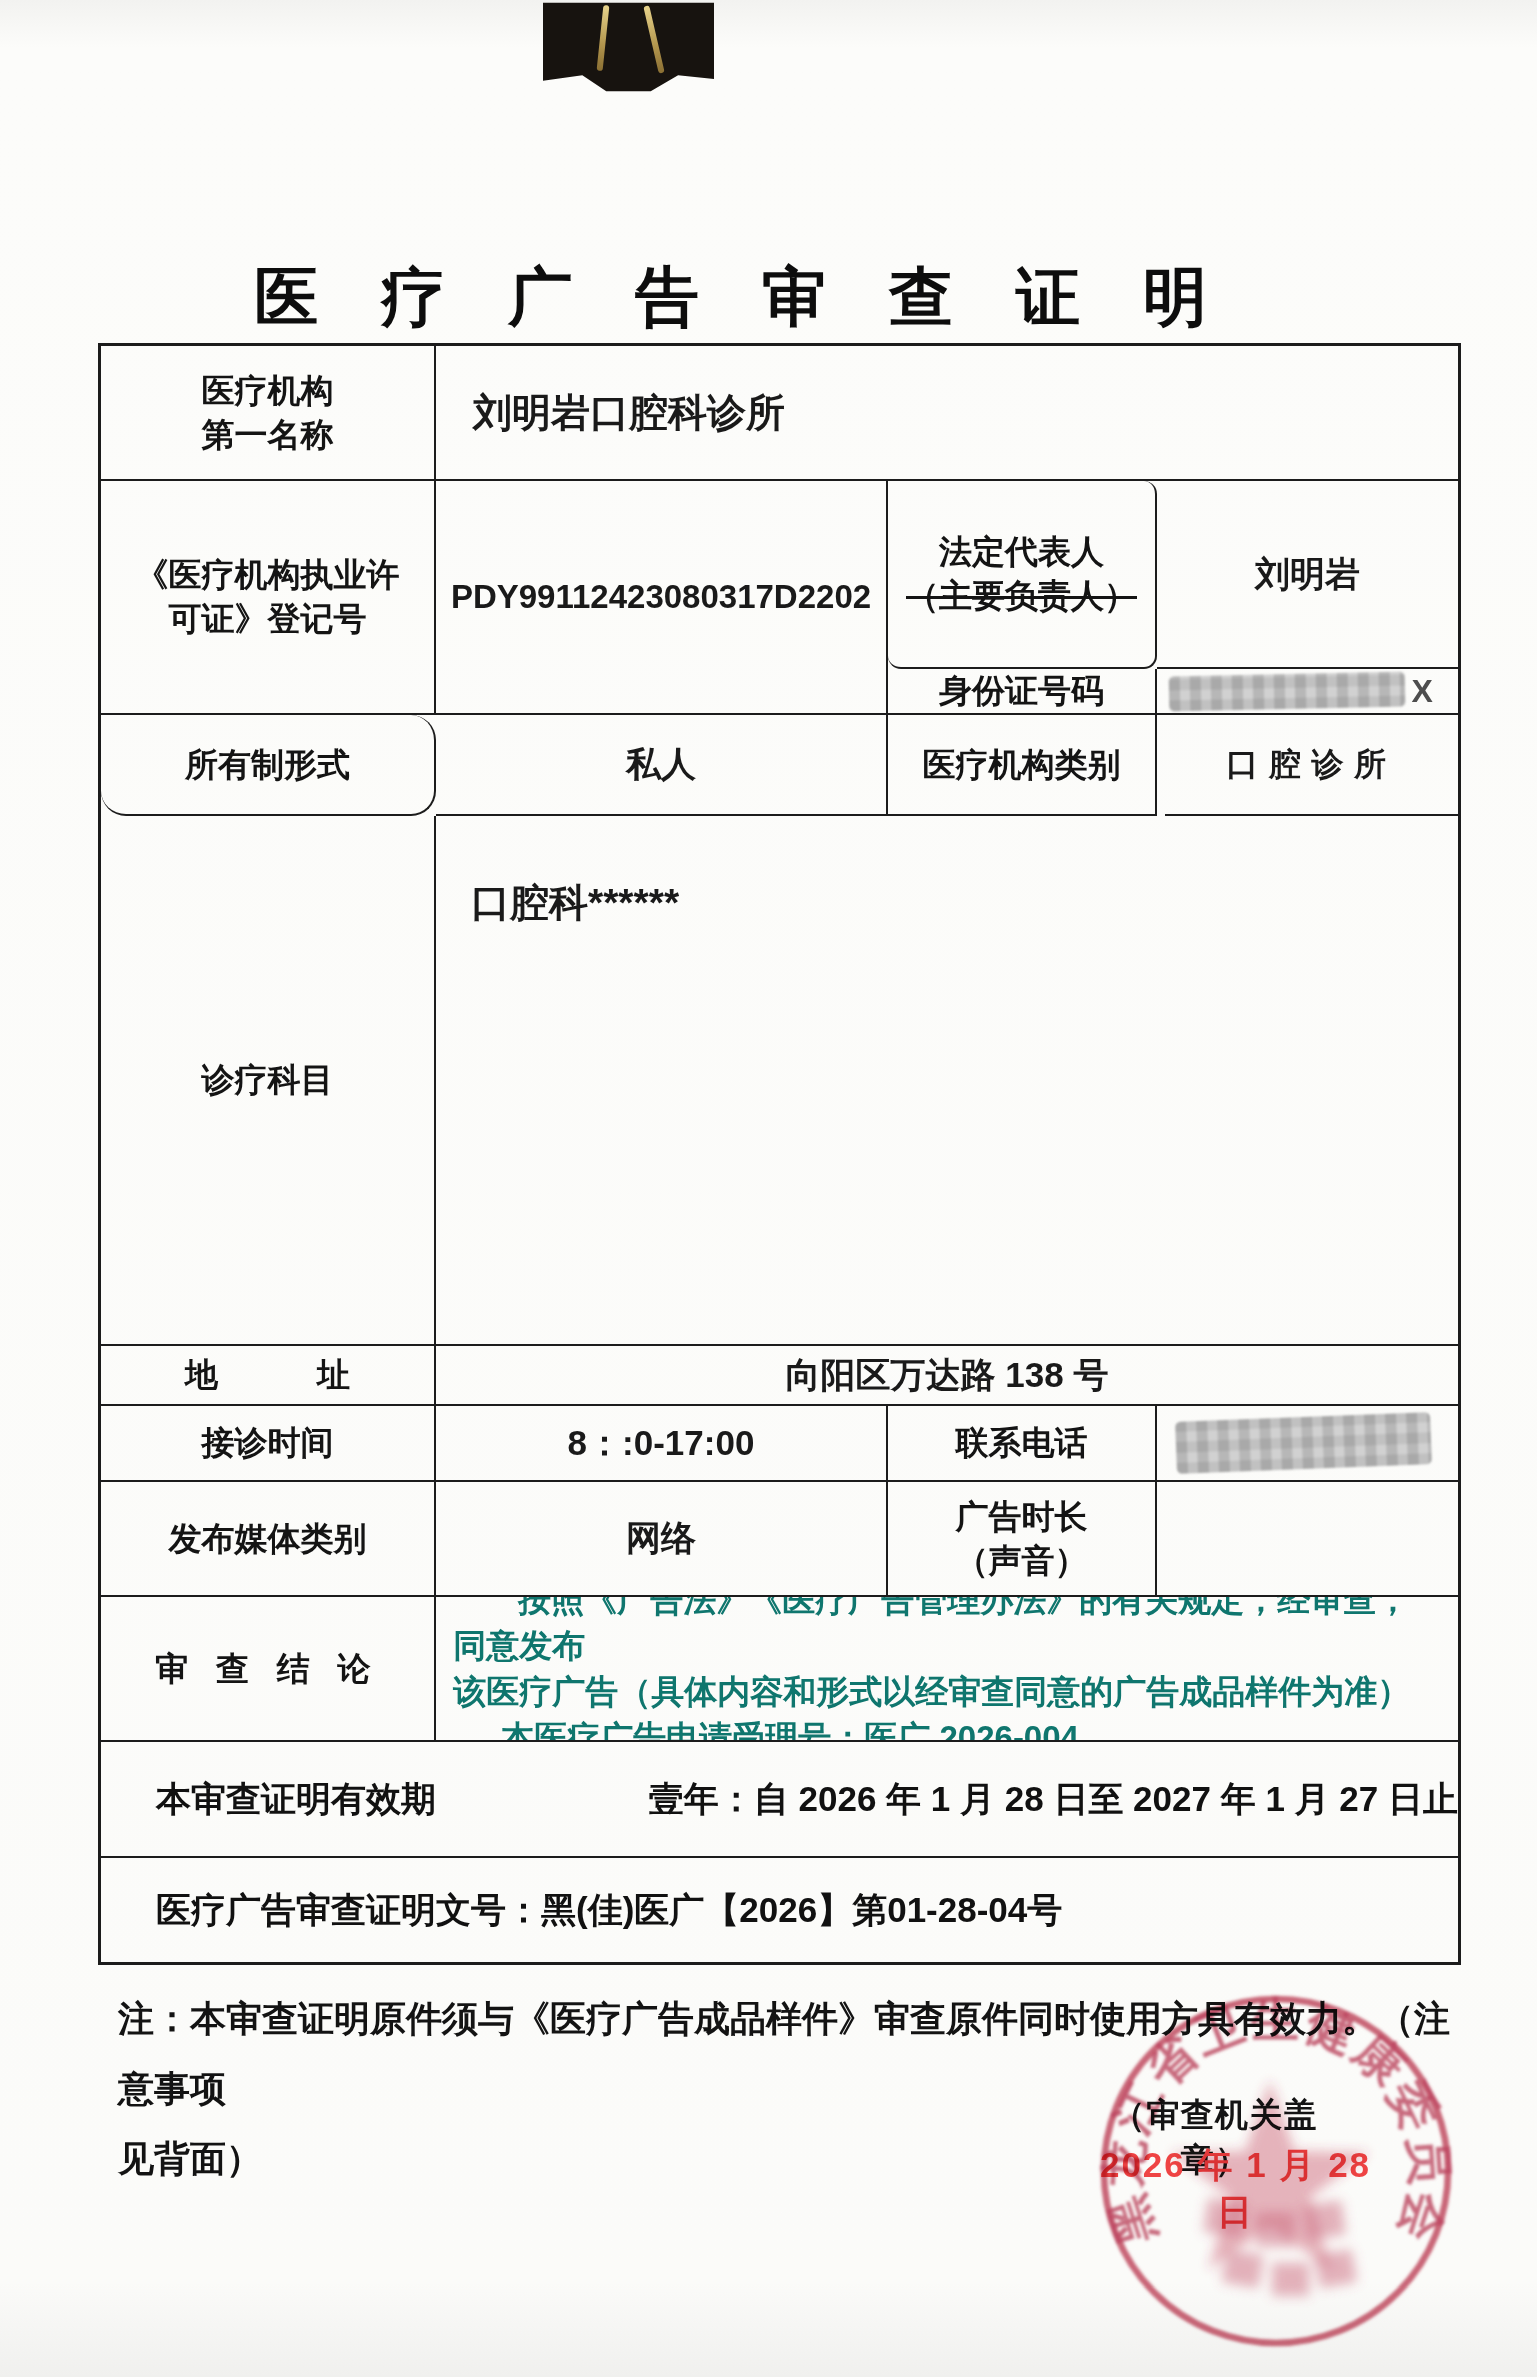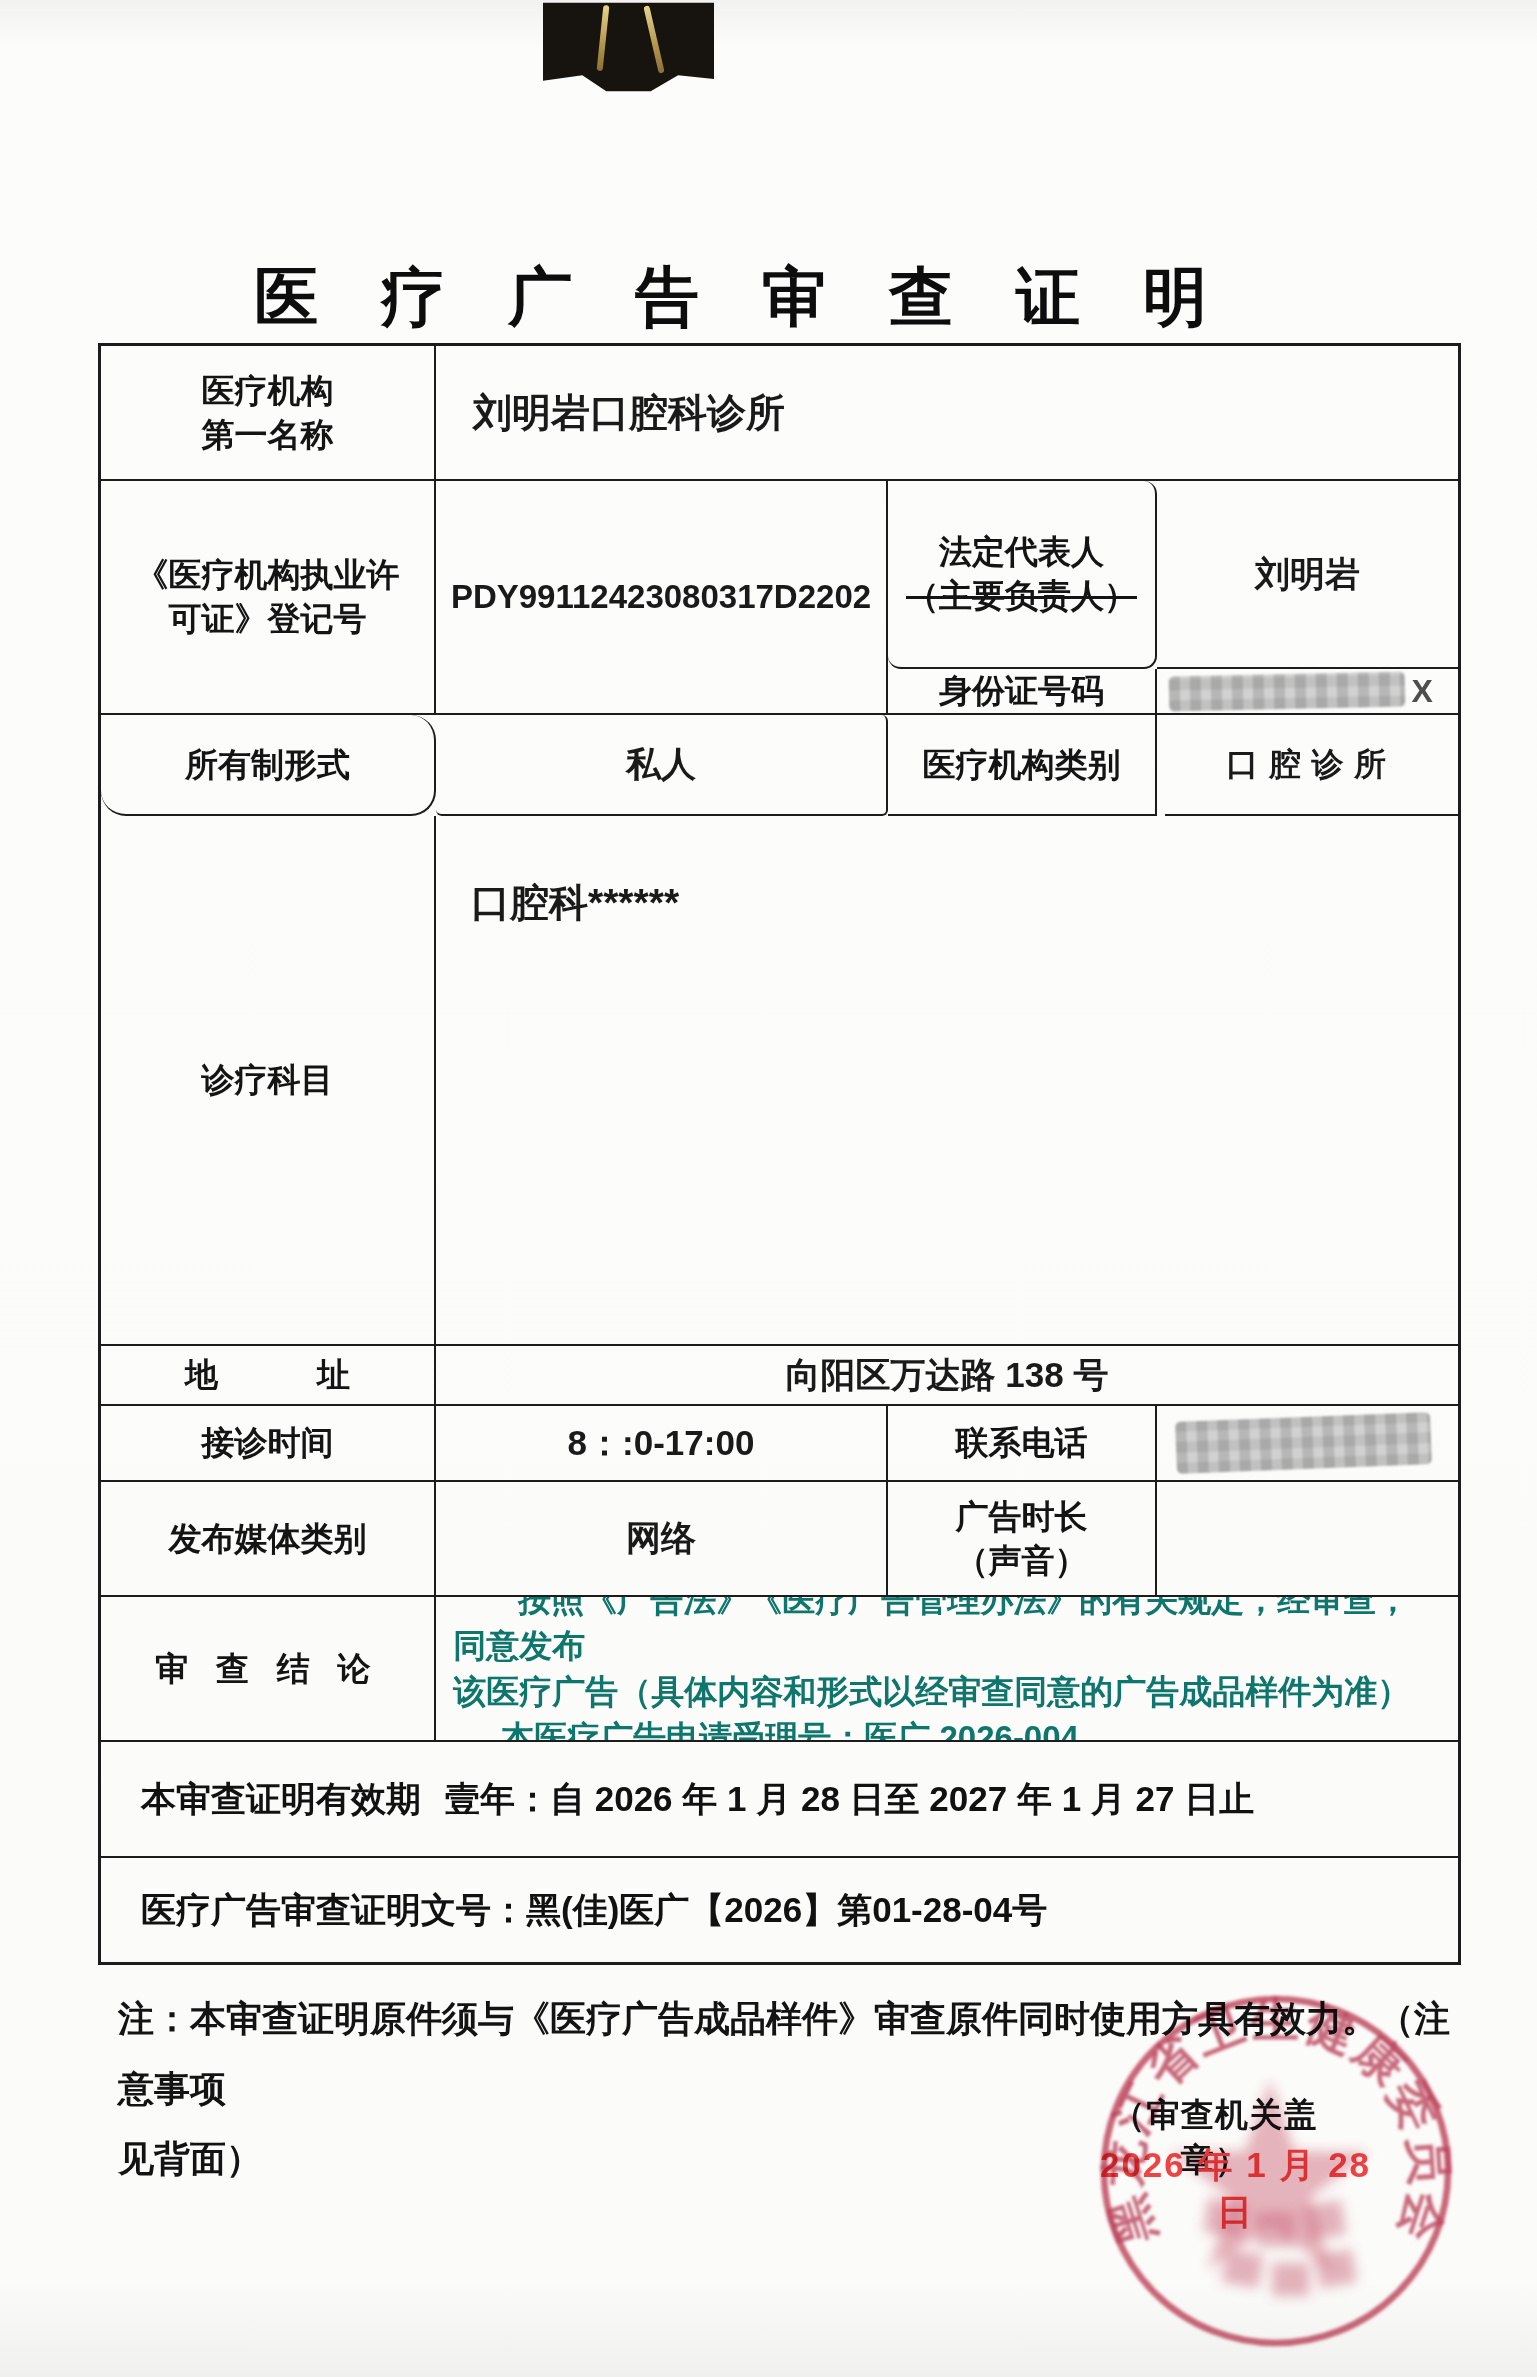--- a/index.html
+++ b/index.html
@@ -49,21 +49,21 @@
   .cell.no-b{border-bottom:none;}
   .lbl{font-weight:700;font-size:33px;line-height:1.32;color:#141414;}
   .val{font-weight:600;font-size:35px;color:#1a1a1a;}
   .left-align{justify-content:flex-start;text-align:left;}
   .strike{text-decoration:line-through;text-decoration-thickness:2.7px;}
   .subjects-cell{align-items:flex-start;justify-content:flex-start;padding:60px 0 0 35px;}
   .conclusion-cell{flex-direction:column;align-items:stretch;justify-content:center;text-align:left;padding:4px 17.3px;}
   .conclusion-cell p{margin:0;font-size:33px;line-height:46px;font-weight:600;color:#0f766e;}
   .ind2{text-indent:65px;}
   .ind15{text-indent:48px;}
-  .fullrow{justify-content:flex-start;text-align:left;padding-left:40px;}
+  .fullrow{justify-content:space-between;text-align:left;padding-left:55px;}
   .validity-lbl{font-weight:700;font-size:35px;}
   .validity-val{font-weight:600;font-size:35px;margin-left:24px;}
   .docnum{font-weight:700;font-size:35px;}
   .spaced{letter-spacing:10.6px;margin-left:8px;}
 
   
   .mosaic{
     background:
       repeating-linear-gradient(90deg,rgba(110,110,110,.28) 0 10.6px,rgba(200,200,200,.20) 10.6px 21px),
       repeating-linear-gradient(0deg,rgba(150,150,150,.30) 0 10.6px,rgba(215,215,215,.26) 10.6px 21px),
@@ -122,21 +122,21 @@
     </div>
     <div class="cell val no-r" style="grid-row:2;grid-column:4;">刘明岩</div>
 
     <div class="cell lbl" style="grid-row:3;grid-column:3;">身份证号码</div>
     <div class="cell no-r left-align" style="grid-row:3;grid-column:4;">
       <div class="mosaic id-mosaic"></div>
       <span class="id-x">X</span>
     </div>
 
     <div class="cell lbl" style="grid-row:4;grid-column:1;border-radius:25px;">所有制形式</div>
-    <div class="cell val" style="grid-row:4;grid-column:2;border-radius:6px;">私人</div>
+    <div class="cell val" style="grid-row:4;grid-column:2;">私人</div>
     <div class="cell lbl" style="grid-row:4;grid-column:3;">医疗机构类别</div>
     <div class="cell val no-r spaced" style="grid-row:4;grid-column:4;font-size:32px;">口腔诊所</div>
 
     <div class="cell lbl" style="grid-row:5;grid-column:1;">诊疗科目</div>
     <div class="cell val no-r subjects-cell" style="grid-row:5;grid-column:2 / span 3;font-size:39px;font-weight:700;">口腔科******</div>
 
     <div class="cell lbl" style="grid-row:6;grid-column:1;">地　　　址</div>
     <div class="cell val no-r" style="grid-row:6;grid-column:2 / span 3;">向阳区万达路 138 号</div>
 
     <div class="cell lbl" style="grid-row:7;grid-column:1;">接诊时间</div>

